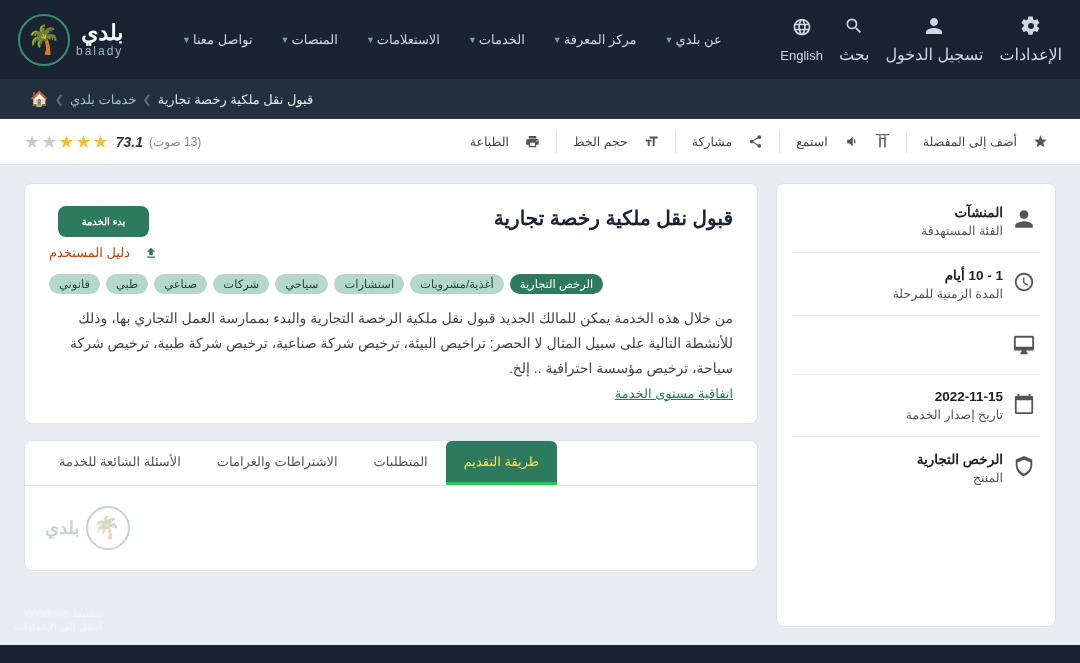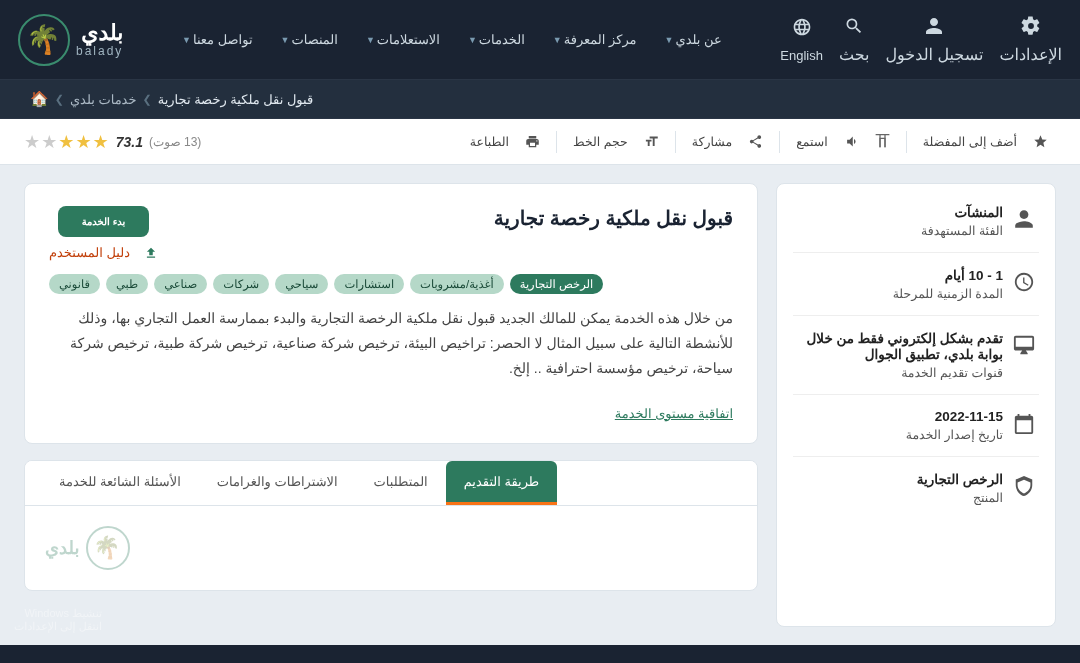--- a/index.html
+++ b/index.html
@@ -300,21 +300,21 @@
       text-align: right;
       direction: rtl;
     }
     .sla-link {
       color: #2d7a5e;
       text-decoration: underline;
       font-size: 13px;
       cursor: pointer;
       display: block;
       text-align: right;
-      margin-top: 24px;
+      margin-top: 4px;
     }
 
     
     .bottom-card {
       background: #fff;
       border-radius: 8px;
       border: 1px solid #dde4ea;
       overflow: hidden;
     }
     .bottom-tabs {
@@ -328,24 +328,24 @@
     }
     .btab {
       padding: 13px 18px;
       font-size: 13px;
       color: #555;
       cursor: pointer;
       border-bottom: 3px solid transparent;
       white-space: nowrap;
     }
     .btab.active {
-      color: #ffffff;
+      color: #fde047;
       background: #2d7a5e;
       border-radius: 6px 6px 0 0;
-      border-bottom: 3px solid #f97316;
+      border-bottom: 3px solid #22c55e;
     }
     .bottom-card-body {
       padding: 20px;
       min-height: 80px;
       display: flex;
       align-items: flex-end;
       justify-content: flex-end;
     }
     .bottom-logo {
       display: flex;
@@ -546,24 +546,20 @@
         <div class="sb-value">المدة الزمنية للمرحلة</div>
       </div>
     </div>
 
     <div class="sidebar-section">
       <div class="sb-icon">
         <svg viewBox="0 0 24 24">
             <path d="M21 2H3c-1.1 0-2 .9-2 2v12c0 1.1.9 2 2 2h7l-2 3v1h8v-1l-2-3h7c1.1 0 2-.9 2-2V4c0-1.1-.9-2-2-2zm0 12H3V4h18v10z"></path>
           </svg>
       </div>
-      <div class="sb-content">
-        <div class="sb-title">تقدم بشكل إلكتروني فقط من خلال بوابة بلدي، تطبيق الجوال</div>
-        <div class="sb-value">قنوات تقديم الخدمة</div>
-      </div>
     </div>
 
     <div class="sidebar-section">
       <div class="sb-icon">
         <svg viewBox="0 0 24 24">
             <path d="M20 3h-1V1h-2v2H7V1H5v2H4c-1.1 0-2 .9-2 2v16c0 1.1.9 2 2 2h16c1.1 0 2-.9 2-2V5c0-1.1-.9-2-2-2zm0 18H4V8h16v13z"></path>
           </svg>
       </div>
       <div class="sb-content">
         <div class="sb-title">2022-11-15</div>

